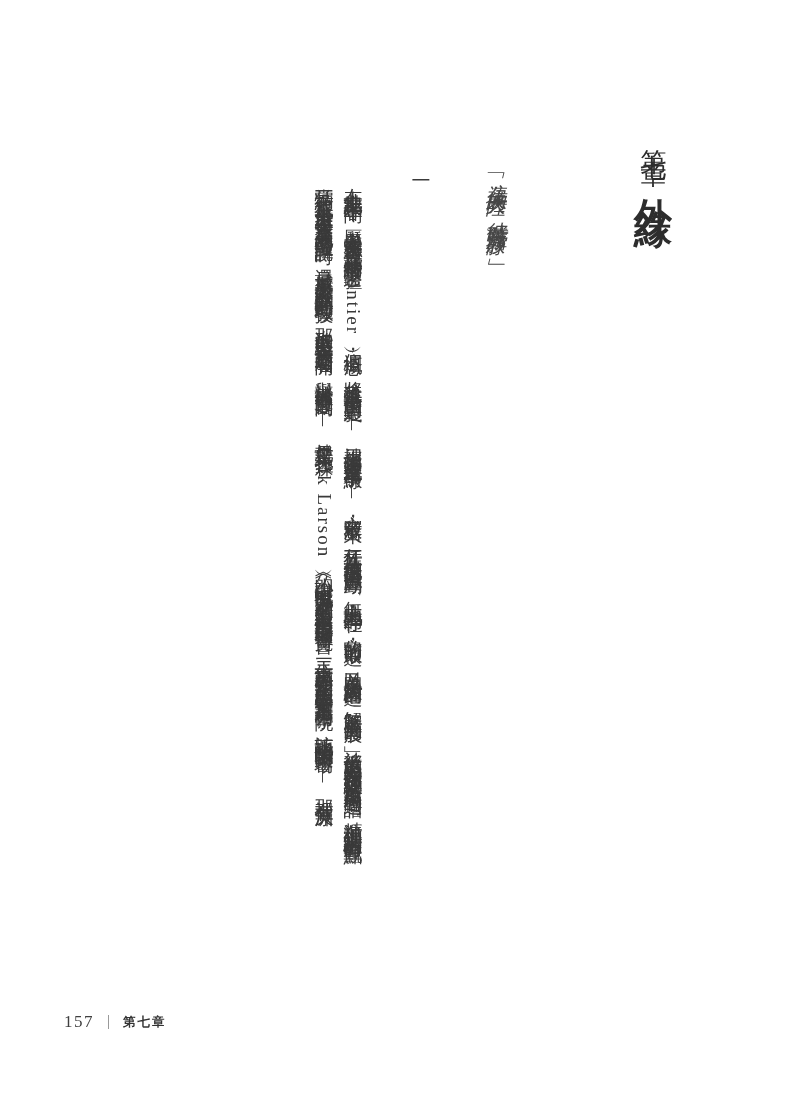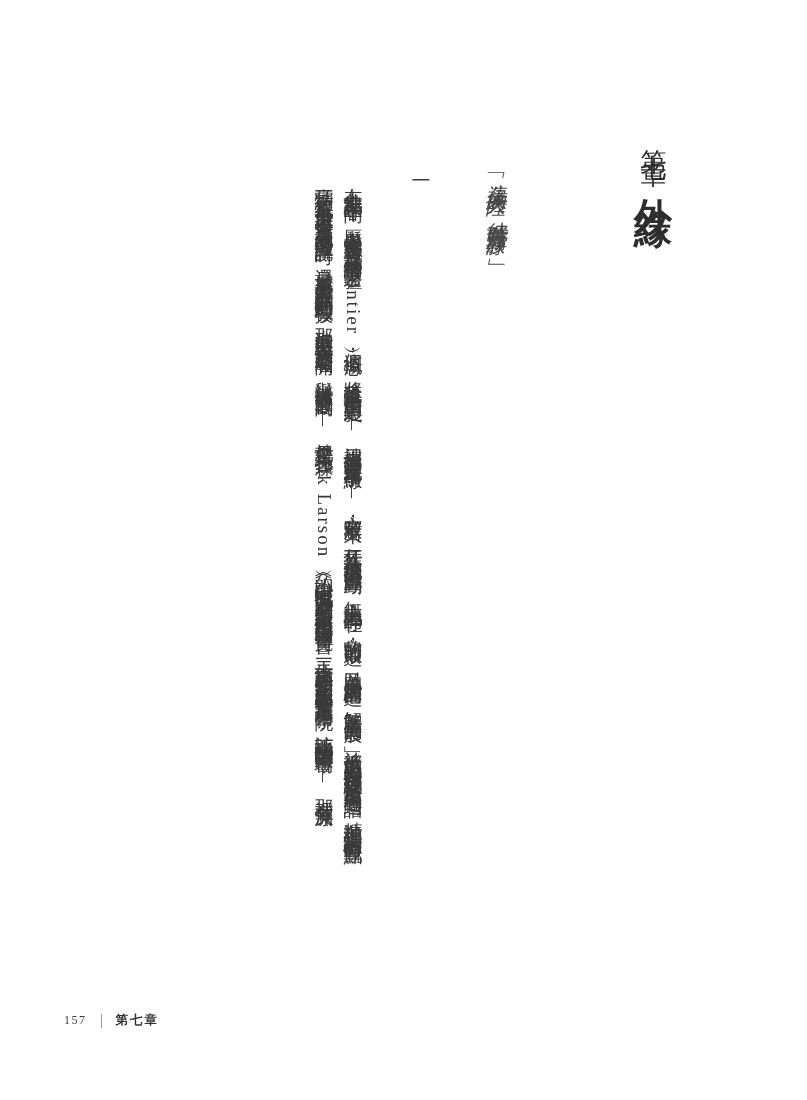--- a/index.html
+++ b/index.html
@@ -75,21 +75,21 @@
   .body-text p { margin: 0; text-indent: 1em; }
   
   .footer {
     position: absolute;
     left: 64px; top: 1012px;
     display: flex;
     align-items: center;
     gap: 14px;
   }
   .footer .page-num {
-    font-size: 12px;
+    font-size: 17px;
     color: #3f3f3f;
     letter-spacing: 1.5px;
     font-family: "Liberation Serif", serif;
   }
   .footer .divider {
     width: 1px; height: 14px;
     background: #9a9a9a;
   }
   .footer .footer-chapter {
     font-size: 12.5px;

